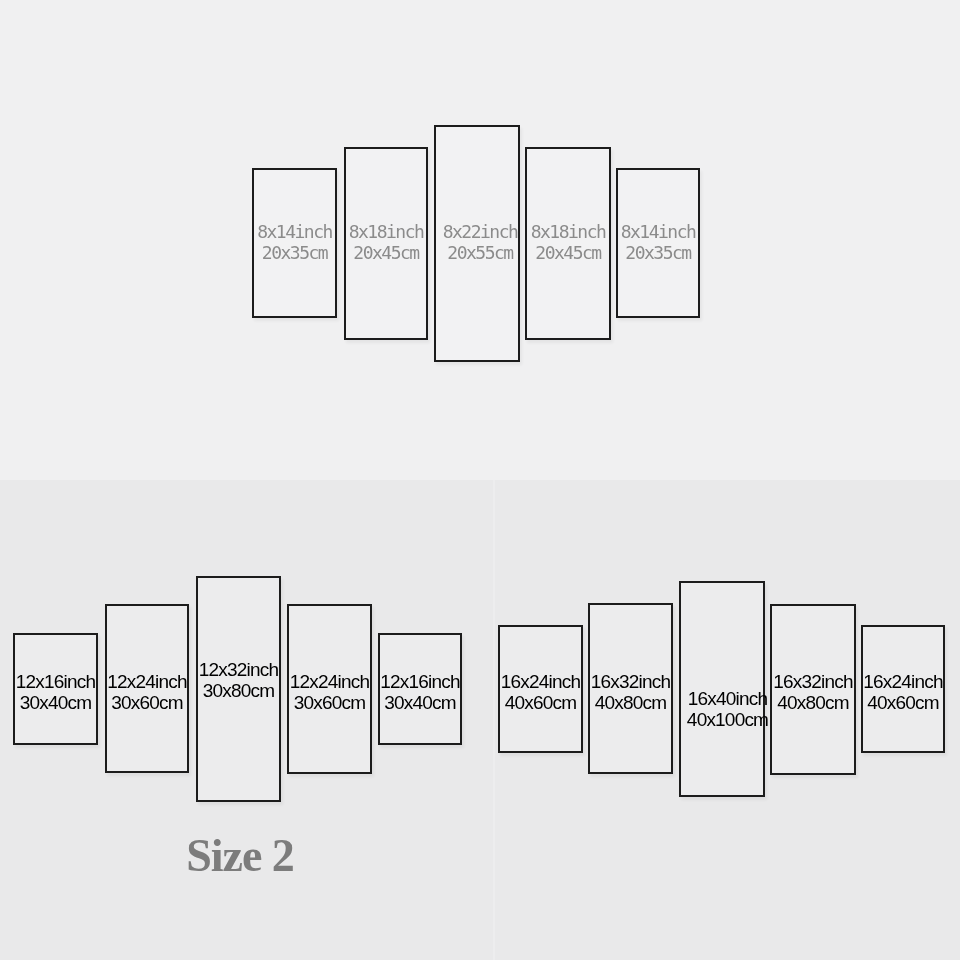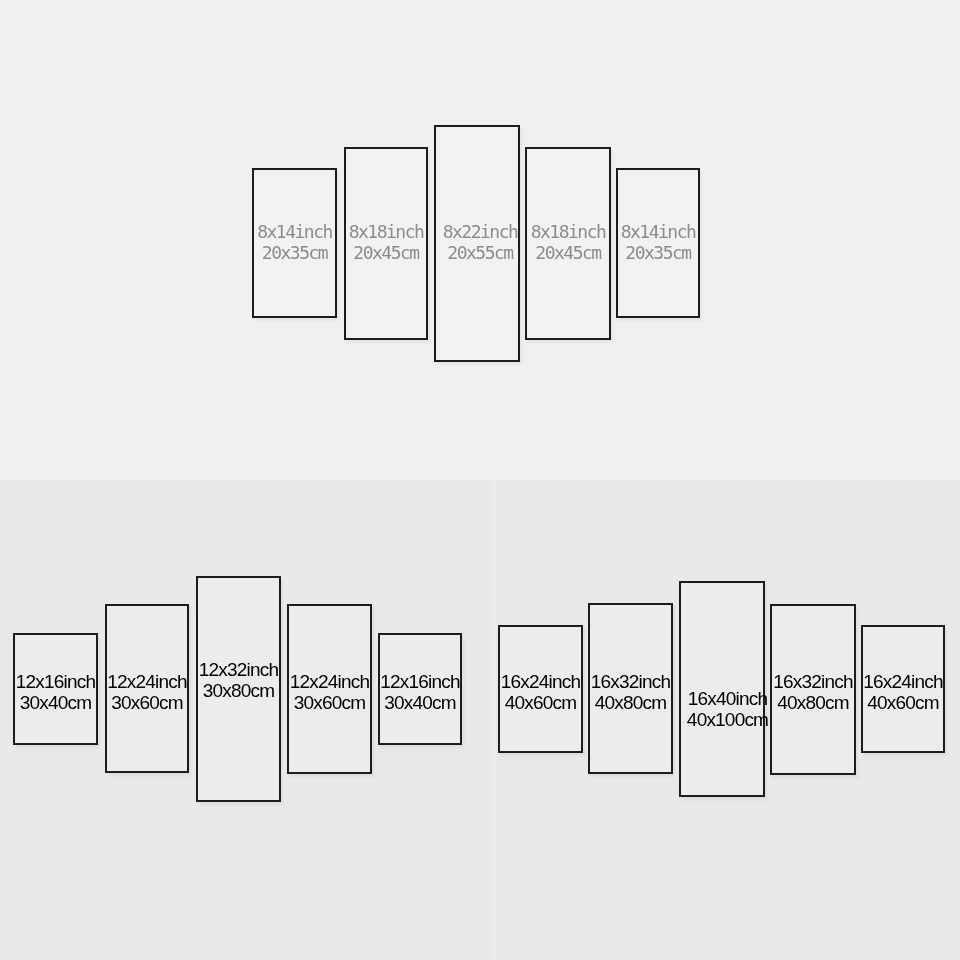--- a/index.html
+++ b/index.html
@@ -80,20 +80,21 @@
     </div>
     <div class="plabel sans" style="left:287px;top:191px;width:85px">
       <div>12x24inch</div>
       <div>30x60cm</div>
     </div>
     <div class="plabel sans" style="left:378px;top:191px;width:84px">
       <div>12x16inch</div>
       <div>30x40cm</div>
     </div>
 
+    <div class="size-title" style="left:90px;top:352px">Size 2</div>
 
     <div class="panel" style="left:498px;top:145px;width:85px;height:128px"></div>
     <div class="panel" style="left:588px;top:123px;width:85px;height:171px"></div>
     <div class="panel" style="left:679px;top:101px;width:86px;height:216px"></div>
     <div class="panel" style="left:770px;top:124px;width:86px;height:171px"></div>
     <div class="panel" style="left:861px;top:145px;width:84px;height:128px"></div>
 
     <div class="plabel sans" style="left:498px;top:191px;width:85px">
       <div>16x24inch</div>
       <div>40x60cm</div>

